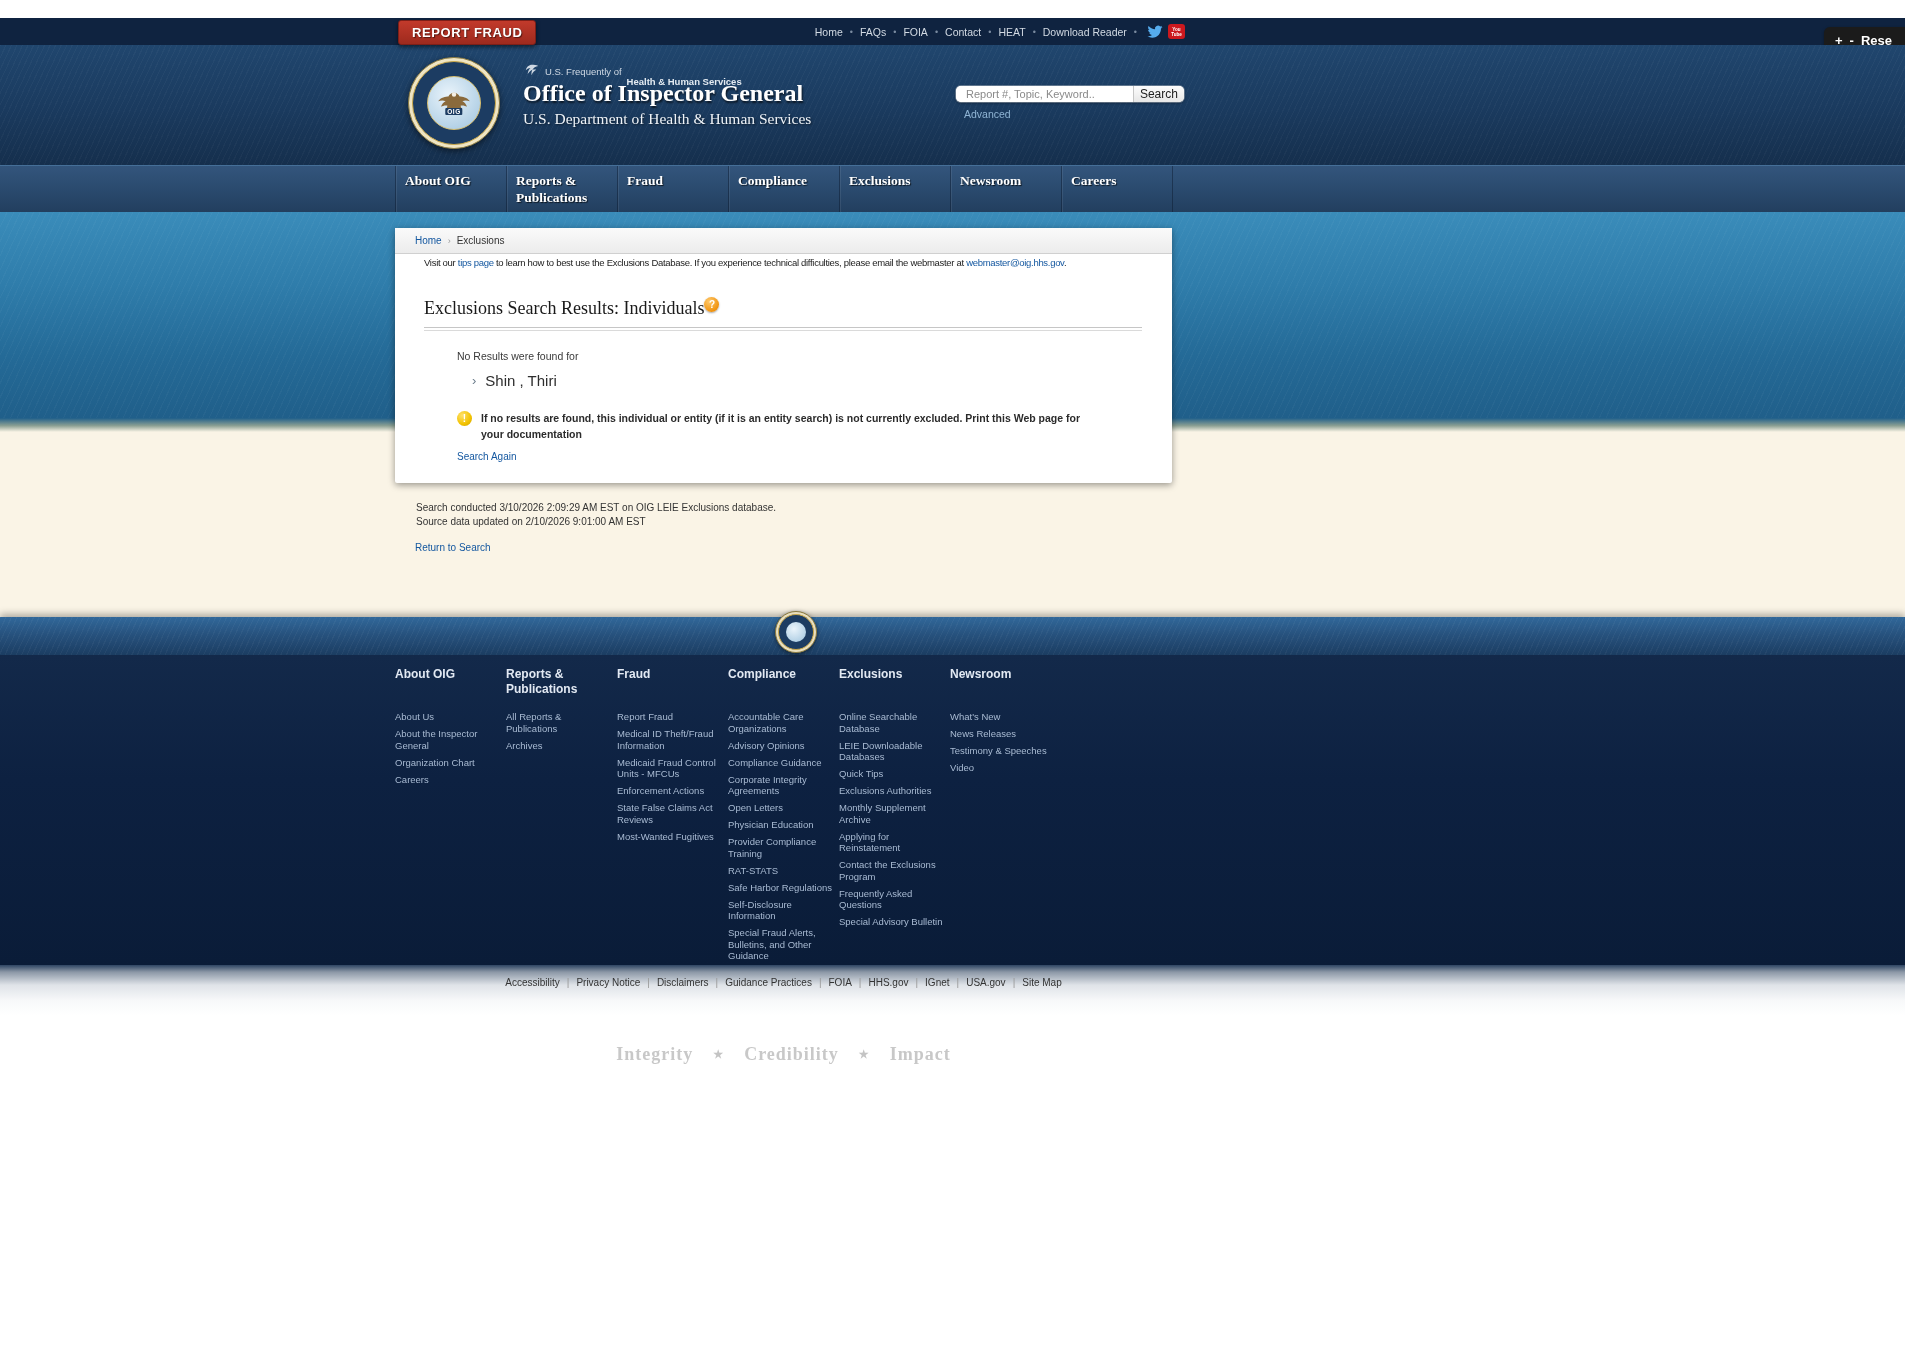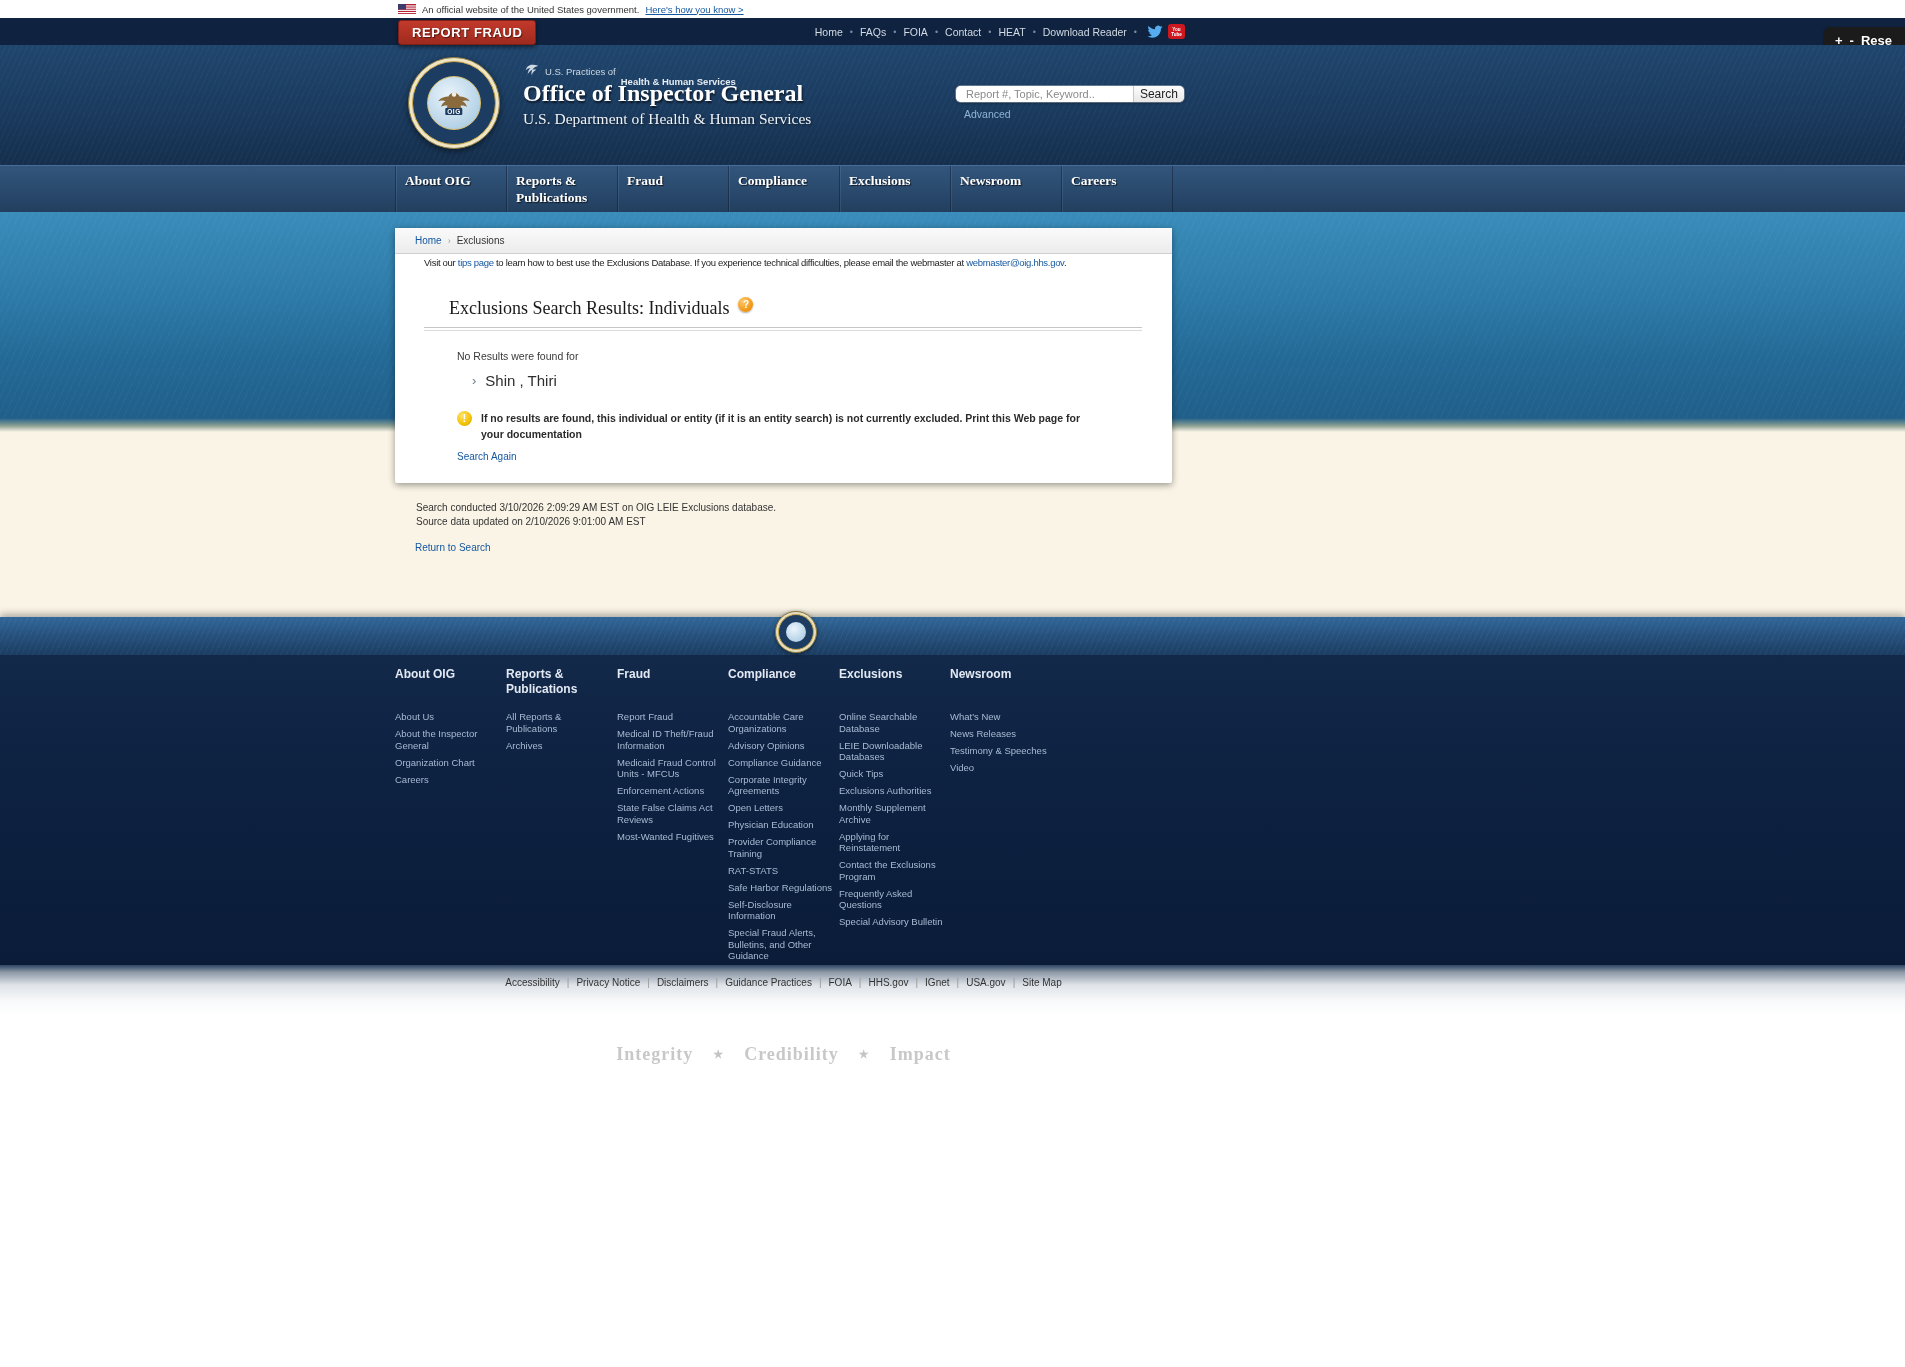--- a/index.html
+++ b/index.html
@@ -51,21 +51,21 @@
 
   
   .card{left:395px;top:228px;width:777px;background:#fff;border-radius:2px;box-shadow:0 2px 7px rgba(0,0,0,.4);z-index:4;}
   .breadcrumb{height:25px;background:linear-gradient(180deg,#fafafa,#ececec);border-bottom:1px solid #d0d0d0;display:flex;align-items:center;gap:6px;padding-left:20px;font-size:10px;}
   .bc-home{color:#1558a0;cursor:pointer;}
   .bc-sep{color:#999;font-size:9px;}
   .bc-cur{color:#333;}
   .card-body{padding:3px 30px 19px 29px;}
   .intro{font-size:9.5px;letter-spacing:-0.3px;color:#222;margin-bottom:29px;white-space:nowrap;}
   .intro .lnk{color:#1558a0;cursor:pointer;}
-  .heading-row{display:flex;align-items:flex-start;gap:9px;margin-left:25px;}
+  .heading-row{display:flex;align-items:flex-start;}
   .page-heading{font-family:"Liberation Serif","DejaVu Serif",serif;font-size:18px;line-height:22px;color:#1a1a1a;}
   .help-icon{width:15px;height:15px;border-radius:50%;background:radial-gradient(circle at 35% 30%,#ffc96b,#f0930f 70%,#d47b00);color:#fff;font-weight:bold;font-size:10px;text-align:center;line-height:15px;box-shadow:0 1px 2px rgba(0,0,0,.35);cursor:pointer;flex:0 0 15px;}
   .double-rule{margin-top:8px;height:2px;border-top:1px solid #c6c6c6;border-bottom:1px solid #dadada;}
   .no-results{margin:19px 0 0 33px;font-size:10.5px;color:#3a3a3a;}
   .name-row{margin:10px 0 0 48px;display:flex;align-items:center;gap:9px;}
   .bullet{color:#6a7b8a;font-size:13px;}
   .searched-name{font-size:15px;color:#2e2e2e;}
   .warning-row{margin:21px 0 0 33px;display:flex;gap:9px;}
   .warn-icon{width:15px;height:15px;border-radius:50%;background:radial-gradient(circle at 35% 30%,#ffe16b,#f2c200 60%,#caa000);color:#fff;font-weight:bold;font-size:10px;text-align:center;line-height:15px;margin-top:1px;flex:0 0 15px;}
   .warning-text{font-size:10.5px;font-weight:bold;color:#2b2b2b;line-height:16px;width:612px;}
@@ -89,34 +89,20 @@
   .b-link{cursor:pointer;}
   .pipe{color:#999;}
   .tagline{left:395px;top:1044px;width:777px;display:flex;justify-content:center;align-items:center;gap:20px;font-family:"Liberation Serif","DejaVu Serif",serif;font-weight:bold;font-size:18px;letter-spacing:1px;color:#c8c8c8;text-shadow:0 1px 0 #fff;}
   .star{font-size:11px;color:#c4c4c4;}
 </style>
 </head>
 <body>
 
 <div class="page">
 
-  <div class="abs gov-banner">
-    <div class="gov-inner">
-      <svg width="18" height="10" viewBox="0 0 18 10">
-          <rect width="18" height="10" fill="#b22234"></rect>
-          <rect y="1.4" width="18" height="1.1" fill="#fff"></rect>
-          <rect y="3.6" width="18" height="1.1" fill="#fff"></rect>
-          <rect y="5.8" width="18" height="1.1" fill="#fff"></rect>
-          <rect y="8" width="18" height="1.1" fill="#fff"></rect>
-          <rect width="8" height="5.5" fill="#3c3b6e"></rect>
-        </svg>
-      <span>An official website of the United States government.</span>
-      <span class="gov-link">Here's how you know &gt;</span>
-    </div>
-  </div>
 
   <div class="abs utility"></div>
   <div class="report-fraud">REPORT FRAUD</div>
   <div class="util-links">
 
   <span class="util-link">Home</span>
       <span class="dot">•</span>
       <span class="util-link">FAQs</span>
       <span class="dot">•</span>
       <span class="util-link">FOIA</span>
@@ -153,21 +139,21 @@
             <circle cx="20" cy="6" r="2.4" fill="#f5f0e6"></circle>
           </svg>
         <span class="seal-oig">OIG</span>
       </div>
     </div>
   </div>
   <div class="abs hhs-line">
     <svg width="16" height="14" viewBox="0 0 20 18">
         <path fill="#cfd9e4" d="M10 1C6 1 3 4 2 8c2-2 4-3 6-3C6 7 4.5 10 4.5 13c1.5-2.5 3.5-4.5 6-5.5-1 2-1.5 4.5-1 7 1-3 3-5.5 6-7-2-.5-3.5-.5-5 0C12 5 14.5 3 18 2.5 15.5 1.4 12.6 1 10 1z"></path>
       </svg>
-    <span>U.S. Practices of</span>
+    <span>U.S. Frequently of</span>
     <span class="hhs-bold">Health &amp; Human Services</span>
   </div>
   <div class="abs site-title">Office of Inspector General</div>
   <div class="abs site-subtitle">U.S. Department of Health &amp; Human Services</div>
   <div class="abs search-area">
     <div class="search-wrap">
       <input class="search-input" type="text" placeholder="Report #, Topic, Keyword.." style="">
       <button class="search-btn">Search</button>
     </div>
     <span class="advanced">Advanced</span>

